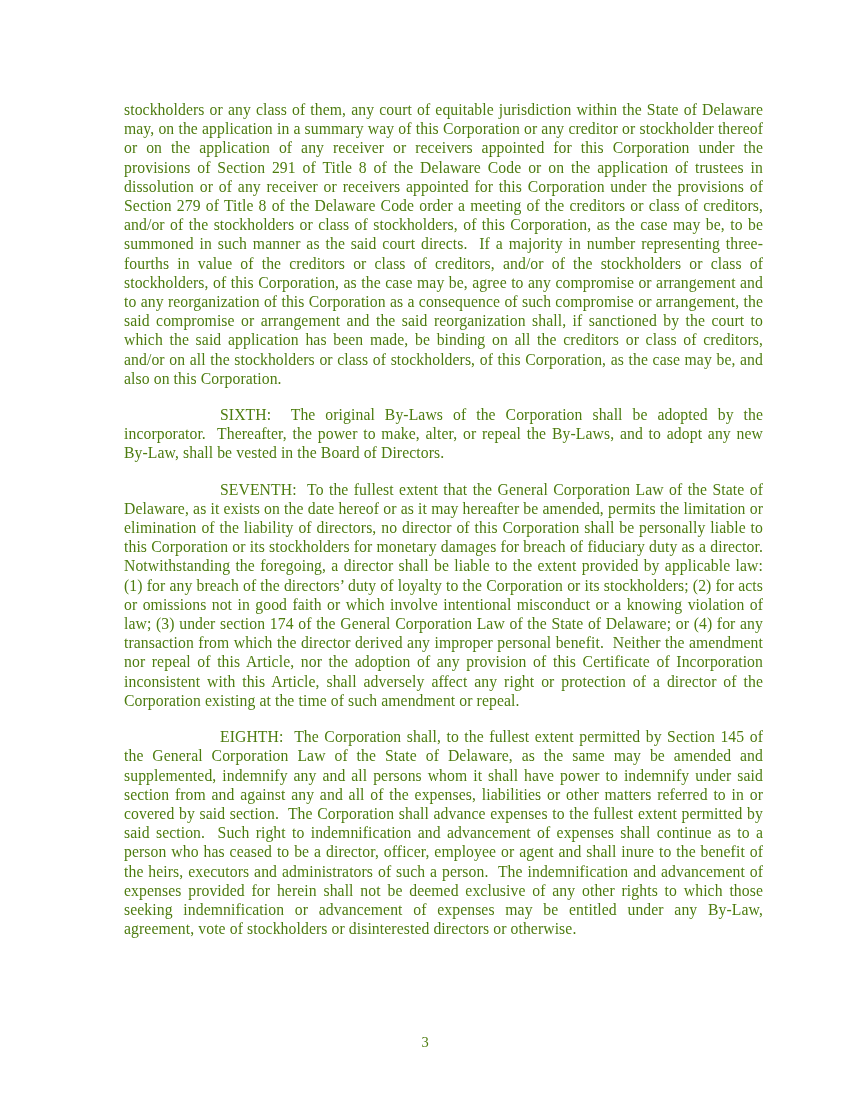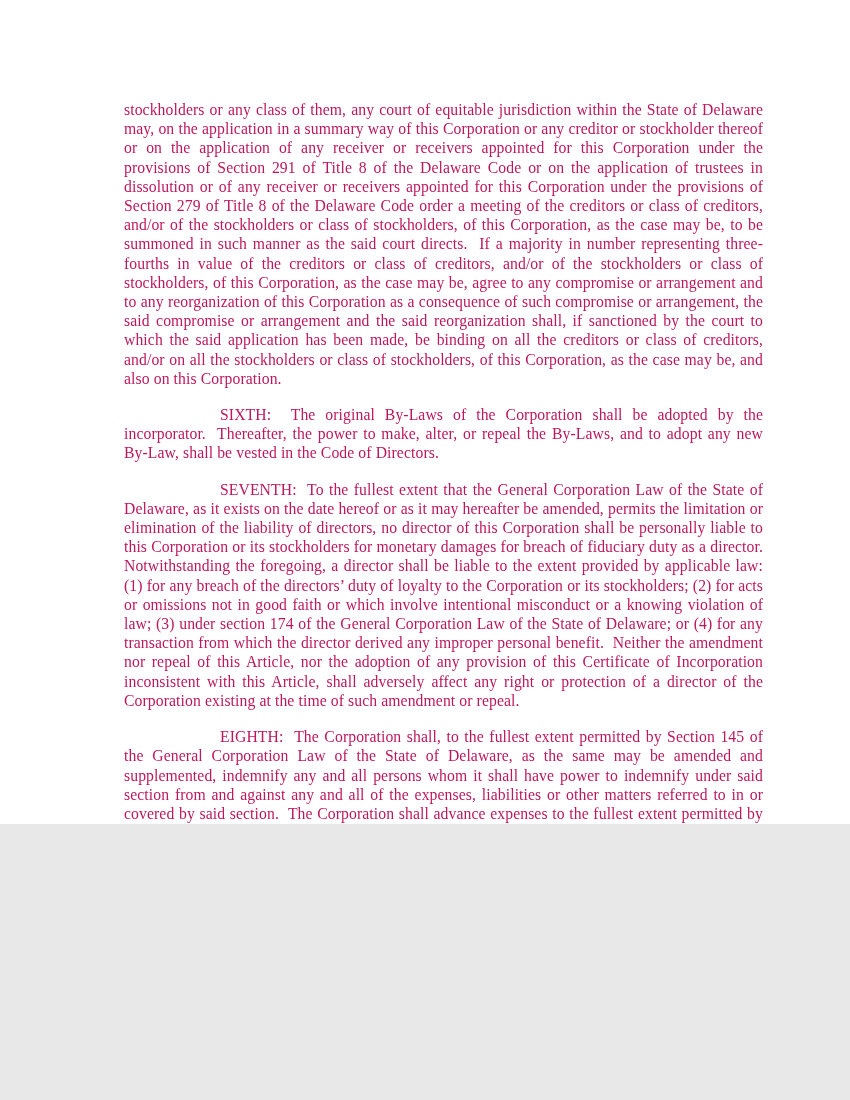--- a/index.html
+++ b/index.html
@@ -3,25 +3,25 @@
 <meta charset="utf-8">
 <style>
   html, body {
     margin: 0;
     padding: 0;
     background: #e8e8e8;
   }
   .page {
     position: relative;
     width: 850px;
-    height: 824px;
+    height: 1100px;
     margin: 0 auto;
     background: #ffffff;
     font-family: "Liberation Serif", "DejaVu Serif", serif;
-    color: #be185d;
+    color: #4d7c0f;
     overflow: hidden;
   }
   .content {
     position: absolute;
     left: 124px;
     top: 100px;
     width: 639px;
   }
   .content p {
     margin: 0;
@@ -46,18 +46,18 @@
     font-size: 14.5px;
     line-height: 19px;
   }
 </style>
 </head>
 <body>
 
 <div class="page">
   <div class="content">
     <p>stockholders or any class of them, any court of equitable jurisdiction within the State of Delaware may, on the application in a summary way of this Corporation or any creditor or stockholder thereof or on the application of any receiver or receivers appointed for this Corporation under the provisions of Section 291 of Title 8 of the Delaware Code or on the application of trustees in dissolution or of any receiver or receivers appointed for this Corporation under the provisions of Section 279 of Title 8 of the Delaware Code order a meeting of the creditors or class of creditors, and/or of the stockholders or class of stockholders, of this Corporation, as the case may be, to be summoned in such manner as the said court directs.  If a majority in number representing three-fourths in value of the creditors or class of creditors, and/or of the stockholders or class of stockholders, of this Corporation, as the case may be, agree to any compromise or arrangement and to any reorganization of this Corporation as a consequence of such compromise or arrangement, the said compromise or arrangement and the said reorganization shall, if sanctioned by the court to which the said application has been made, be binding on all the creditors or class of creditors, and/or on all the stockholders or class of stockholders, of this Corporation, as the case may be, and also on this Corporation.</p>
-    <p class="indent">SIXTH:  The original By-Laws of the Corporation shall be adopted by the incorporator.  Thereafter, the power to make, alter, or repeal the By-Laws, and to adopt any new By-Law, shall be vested in the Code of Directors.</p>
+    <p class="indent">SIXTH:  The original By-Laws of the Corporation shall be adopted by the incorporator.  Thereafter, the power to make, alter, or repeal the By-Laws, and to adopt any new By-Law, shall be vested in the Board of Directors.</p>
     <p class="indent">SEVENTH:  To the fullest extent that the General Corporation Law of the State of Delaware, as it exists on the date hereof or as it may hereafter be amended, permits the limitation or elimination of the liability of directors, no director of this Corporation shall be personally liable to this Corporation or its stockholders for monetary damages for breach of fiduciary duty as a director.  Notwithstanding the foregoing, a director shall be liable to the extent provided by applicable law: (1) for any breach of the directors’ duty of loyalty to the Corporation or its stockholders; (2) for acts or omissions not in good faith or which involve intentional misconduct or a knowing violation of law; (3) under section 174 of the General Corporation Law of the State of Delaware; or (4) for any transaction from which the director derived any improper personal benefit.  Neither the amendment nor repeal of this Article, nor the adoption of any provision of this Certificate of Incorporation inconsistent with this Article, shall adversely affect any right or protection of a director of the Corporation existing at the time of such amendment or repeal.</p>
     <p class="indent">EIGHTH:  The Corporation shall, to the fullest extent permitted by Section 145 of the General Corporation Law of the State of Delaware, as the same may be amended and supplemented, indemnify any and all persons whom it shall have power to indemnify under said section from and against any and all of the expenses, liabilities or other matters referred to in or covered by said section.  The Corporation shall advance expenses to the fullest extent permitted by said section.  Such right to indemnification and advancement of expenses shall continue as to a person who has ceased to be a director, officer, employee or agent and shall inure to the benefit of the heirs, executors and administrators of such a person.  The indemnification and advancement of expenses provided for herein shall not be deemed exclusive of any other rights to which those seeking indemnification or advancement of expenses may be entitled under any By-Law, agreement, vote of stockholders or disinterested directors or otherwise.</p>
   </div>
   <div class="page-number">3</div>
 </div>
 
 </body></html>

